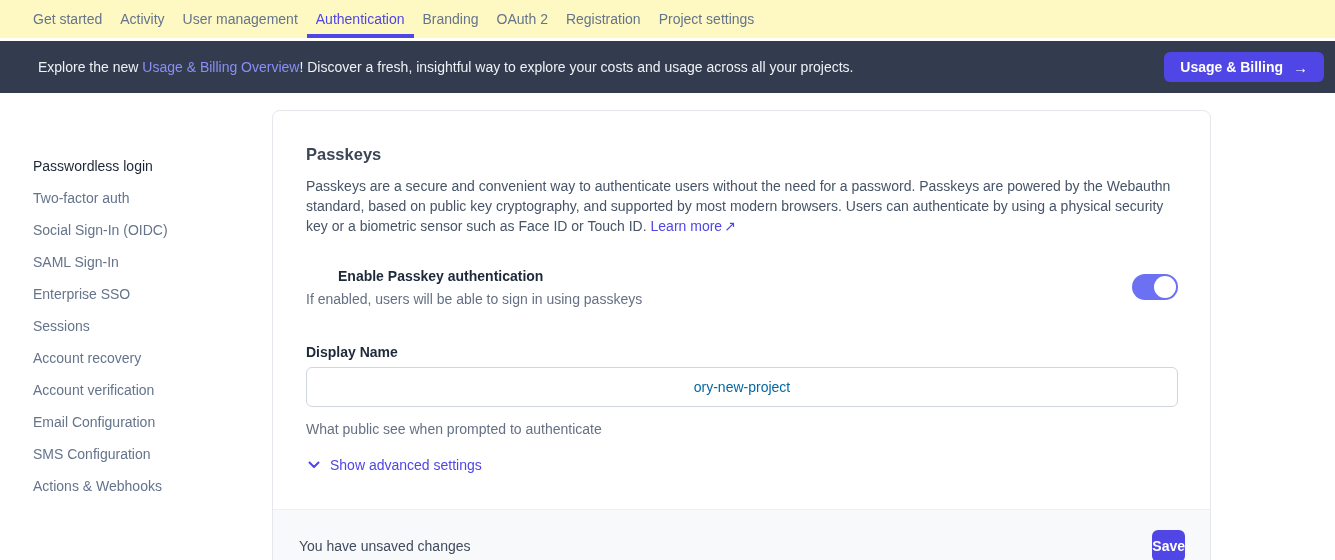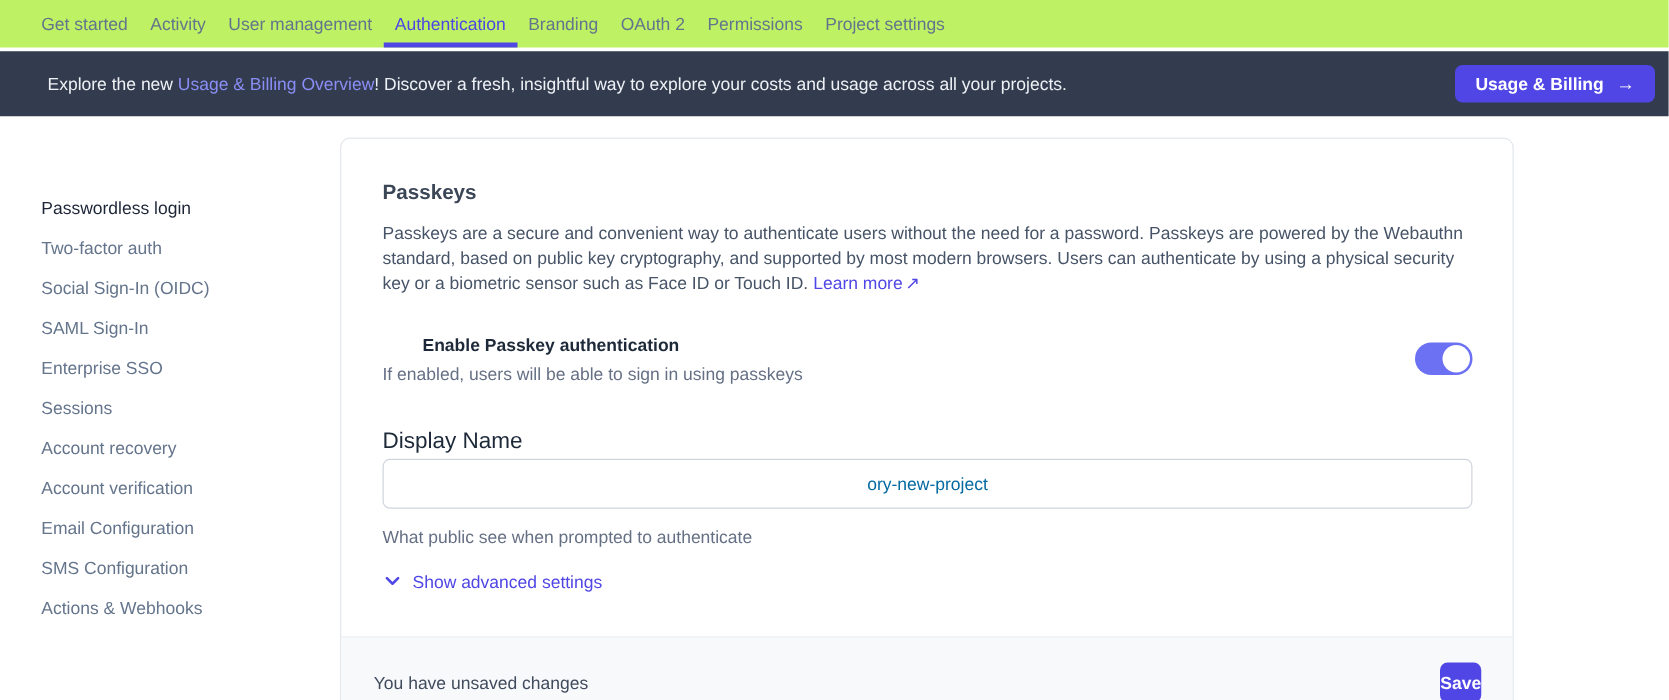--- a/index.html
+++ b/index.html
@@ -1,20 +1,20 @@
 <!DOCTYPE html>
 <html><head>
 <meta charset="utf-8">
 <style>
   * { margin:0; padding:0; box-sizing:border-box; }
   html,body { width:1335px; height:560px; overflow:hidden; background:#fff;
     font-family:"Liberation Sans", sans-serif; position:relative; }
 
   
-  .topnav { height:38px; display:flex; align-items:center; padding-left:24px; background:#bef264; }
+  .topnav { height:38px; display:flex; align-items:center; padding-left:24px; background:#fef9c3; }
   .tab { position:relative; height:100%; display:flex; align-items:center;
     padding:0 9px; font-size:14px; color:#64748b; cursor:pointer; white-space:nowrap; }
   .tab.active { color:#4f46e5; font-weight:500; }
   .tab.active::after { content:""; position:absolute; left:0; right:0; bottom:0;
     height:4px; background:#4f46e5; }
 
   
   .banner { margin-top:3px; height:52px; background:#323c4e; display:flex;
     align-items:center; padding:0 11px 0 38px; }
   .banner-text { font-size:14px; color:#eef1f5; font-weight:500; }
@@ -42,21 +42,21 @@
 
   .toggle-row { margin-top:32px; display:flex; justify-content:space-between; }
   .t-label { font-size:14px; line-height:17px; font-weight:700; color:#1d2939;margin-left:32px; }
   .t-help { margin-top:7px; font-size:14px; line-height:14px; color:#667085; }
   .switch { width:46px; height:26px; border-radius:13px; background:#6c70f2;
     position:relative; align-self:flex-start; margin-top:6px; cursor:pointer; border:none; }
   .switch .knob { position:absolute; top:2px; right:2px; width:22px; height:22px;
     border-radius:50%; background:#fff; }
 
   .field { margin-top:38px; }
-  .f-label { font-size:18px; line-height:17px; font-weight:400; color:#1d2939; display:block; }
+  .f-label { font-size:14px; line-height:17px; font-weight:700; color:#1d2939; display:block; }
   .text-input { margin-top:6px; width:100%; height:40px; border:1px solid #d0d5dd;
     border-radius:6px; padding:0 13px; font-size:14px; color:#0369a1;
     font-family:"Liberation Sans", sans-serif; background:#fff; outline:none;text-align:center; }
   .f-help { margin-top:14px; font-size:14px; line-height:17px; color:#667085; }
 
   .advanced { margin-top:19px; display:flex; align-items:center; gap:10px;
     color:#4f46e5; font-size:14px; font-weight:500; cursor:pointer; background:none; border:none;
     font-family:"Liberation Sans", sans-serif; padding:0 0 0 2px; }
 
   .card-footer { position:absolute; left:0; right:0; top:398px; height:72px;
@@ -70,21 +70,21 @@
 </head>
 <body>
 
 <nav class="topnav">
   <div class="tab">Get started</div>
   <div class="tab">Activity</div>
   <div class="tab">User management</div>
   <div class="tab active">Authentication</div>
   <div class="tab">Branding</div>
   <div class="tab">OAuth 2</div>
-  <div class="tab">Permissions</div>
+  <div class="tab">Registration</div>
   <div class="tab">Project settings</div>
 </nav>
 
 <div class="banner">
   <div class="banner-text"><span>Explore the new </span><a class="banner-link">Usage &amp; Billing Overview</a><span>! Discover a fresh, insightful way to explore your costs and usage across all your projects.</span></div>
   <button class="banner-btn">
     <span>Usage &amp; Billing</span>
     <span class="arrow">→</span>
   </button>
 </div>

